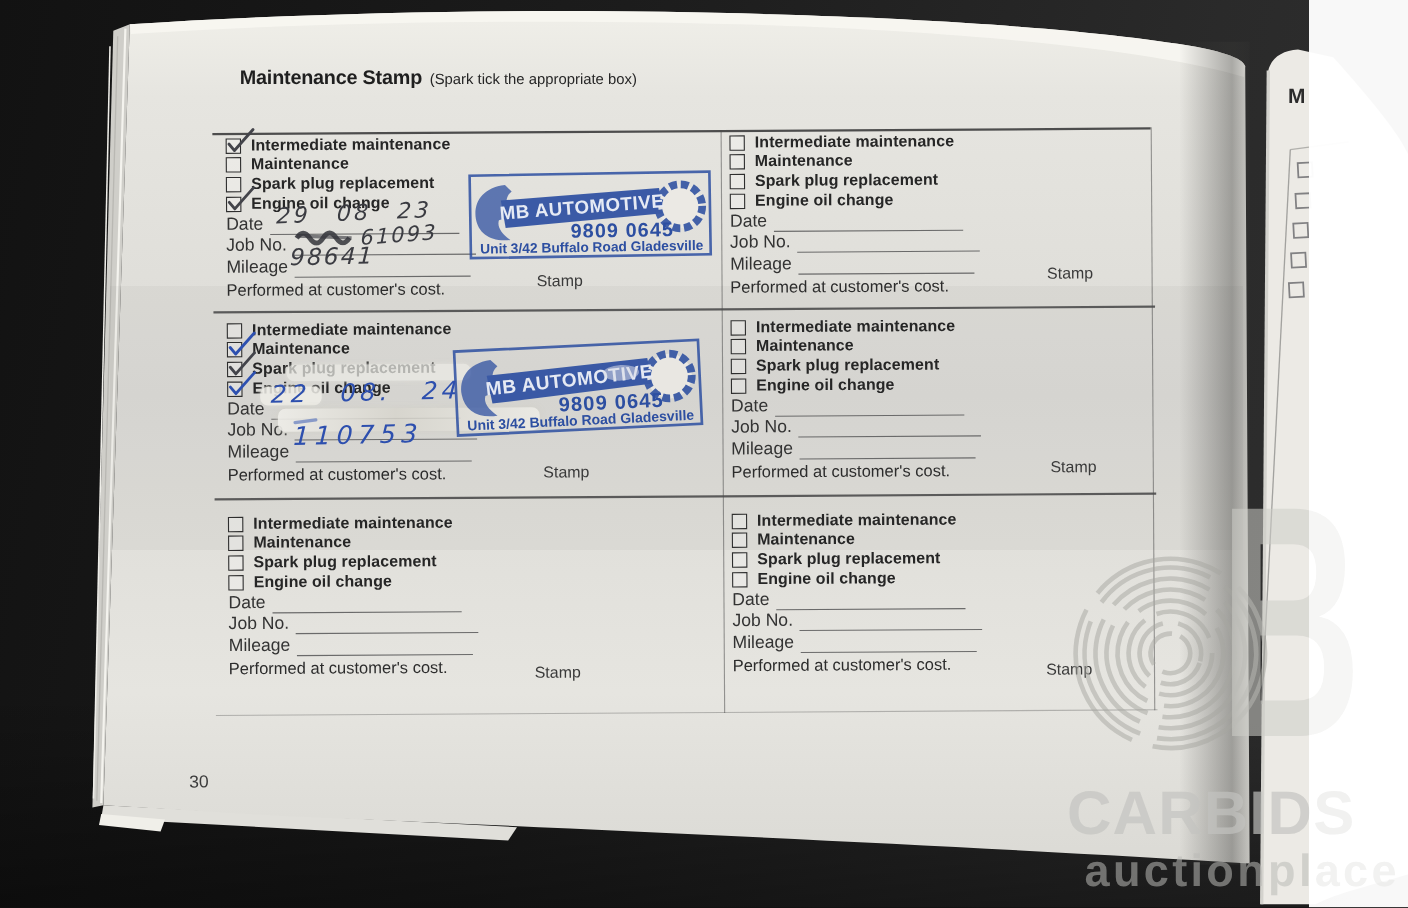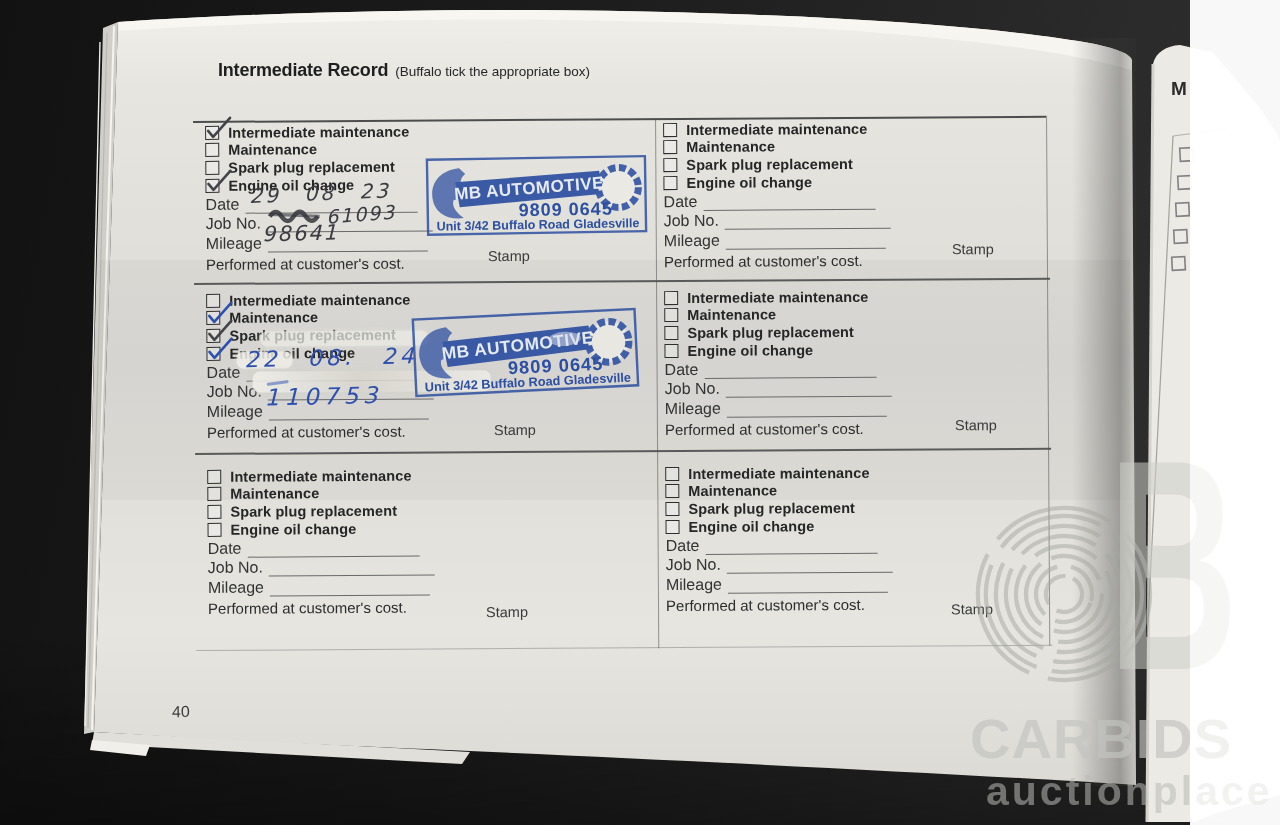--- a/index.html
+++ b/index.html
@@ -148,21 +148,21 @@
         <rect x="1180" y="148" width="13" height="13" transform="rotate(-3 1186 154)"></rect>
         <rect x="1178" y="176" width="13" height="13" transform="rotate(-3 1184 182)"></rect>
         <rect x="1176" y="203" width="13" height="13" transform="rotate(-3 1182 209)"></rect>
         <rect x="1174" y="230" width="13" height="13" transform="rotate(-3 1180 236)"></rect>
         <rect x="1172" y="257" width="13" height="13" transform="rotate(-3 1178 263)"></rect>
       </g>
     </g>
   </svg>
 
   <div class="overlay-text" id="title-block">
-    <span class="t">Intermediate Record</span><span class="s">(Buffalo tick the appropriate box)</span>
+    <span class="t">Maintenance Stamp</span><span class="s">(Spark tick the appropriate box)</span>
   </div>
 
   <div class="overlay-text" id="facing-title">M</div>
 
   <div id="mtable">
     <div class="bline" id="b-top"></div>
     <div class="bline" id="b-mid1"></div>
     <div class="bline" id="b-mid2"></div>
     <div class="bline" id="b-bot"></div>
     <div class="bline" id="b-vert"></div>
@@ -421,21 +421,21 @@
         </div>
       <div class="f-row w-mil">
           <span class="f-label">Mileage</span>
           <span class="f-line"></span>
         </div>
       <div class="cell-footer">Performed at customer's cost.</div>
       <span class="stamp-label" style="left:285px;top:150px;">Stamp</span>
     </div>
   </div>
 
-  <div class="overlay-text" id="page-number">40</div>
+  <div class="overlay-text" id="page-number">30</div>
 
   <div id="wm">
     <svg id="wm-fp" width="184" height="184" viewBox="0 0 184 184">
       <g fill="none" stroke="#a5a5a0" stroke-width="4.2" opacity=".5" transform="rotate(18 92 92)">
         <circle cx="92" cy="92" r="18" stroke-dasharray="30 10 40 8"></circle>
         <circle cx="92" cy="92" r="28" stroke-dasharray="44 12 60 14"></circle>
         <circle cx="92" cy="92" r="38" stroke-dasharray="58 14 70 12"></circle>
         <circle cx="92" cy="92" r="48" stroke-dasharray="66 16 84 14"></circle>
         <circle cx="92" cy="92" r="58" stroke-dasharray="80 14 96 18"></circle>
         <circle cx="92" cy="92" r="68" stroke-dasharray="96 18 110 16"></circle>

